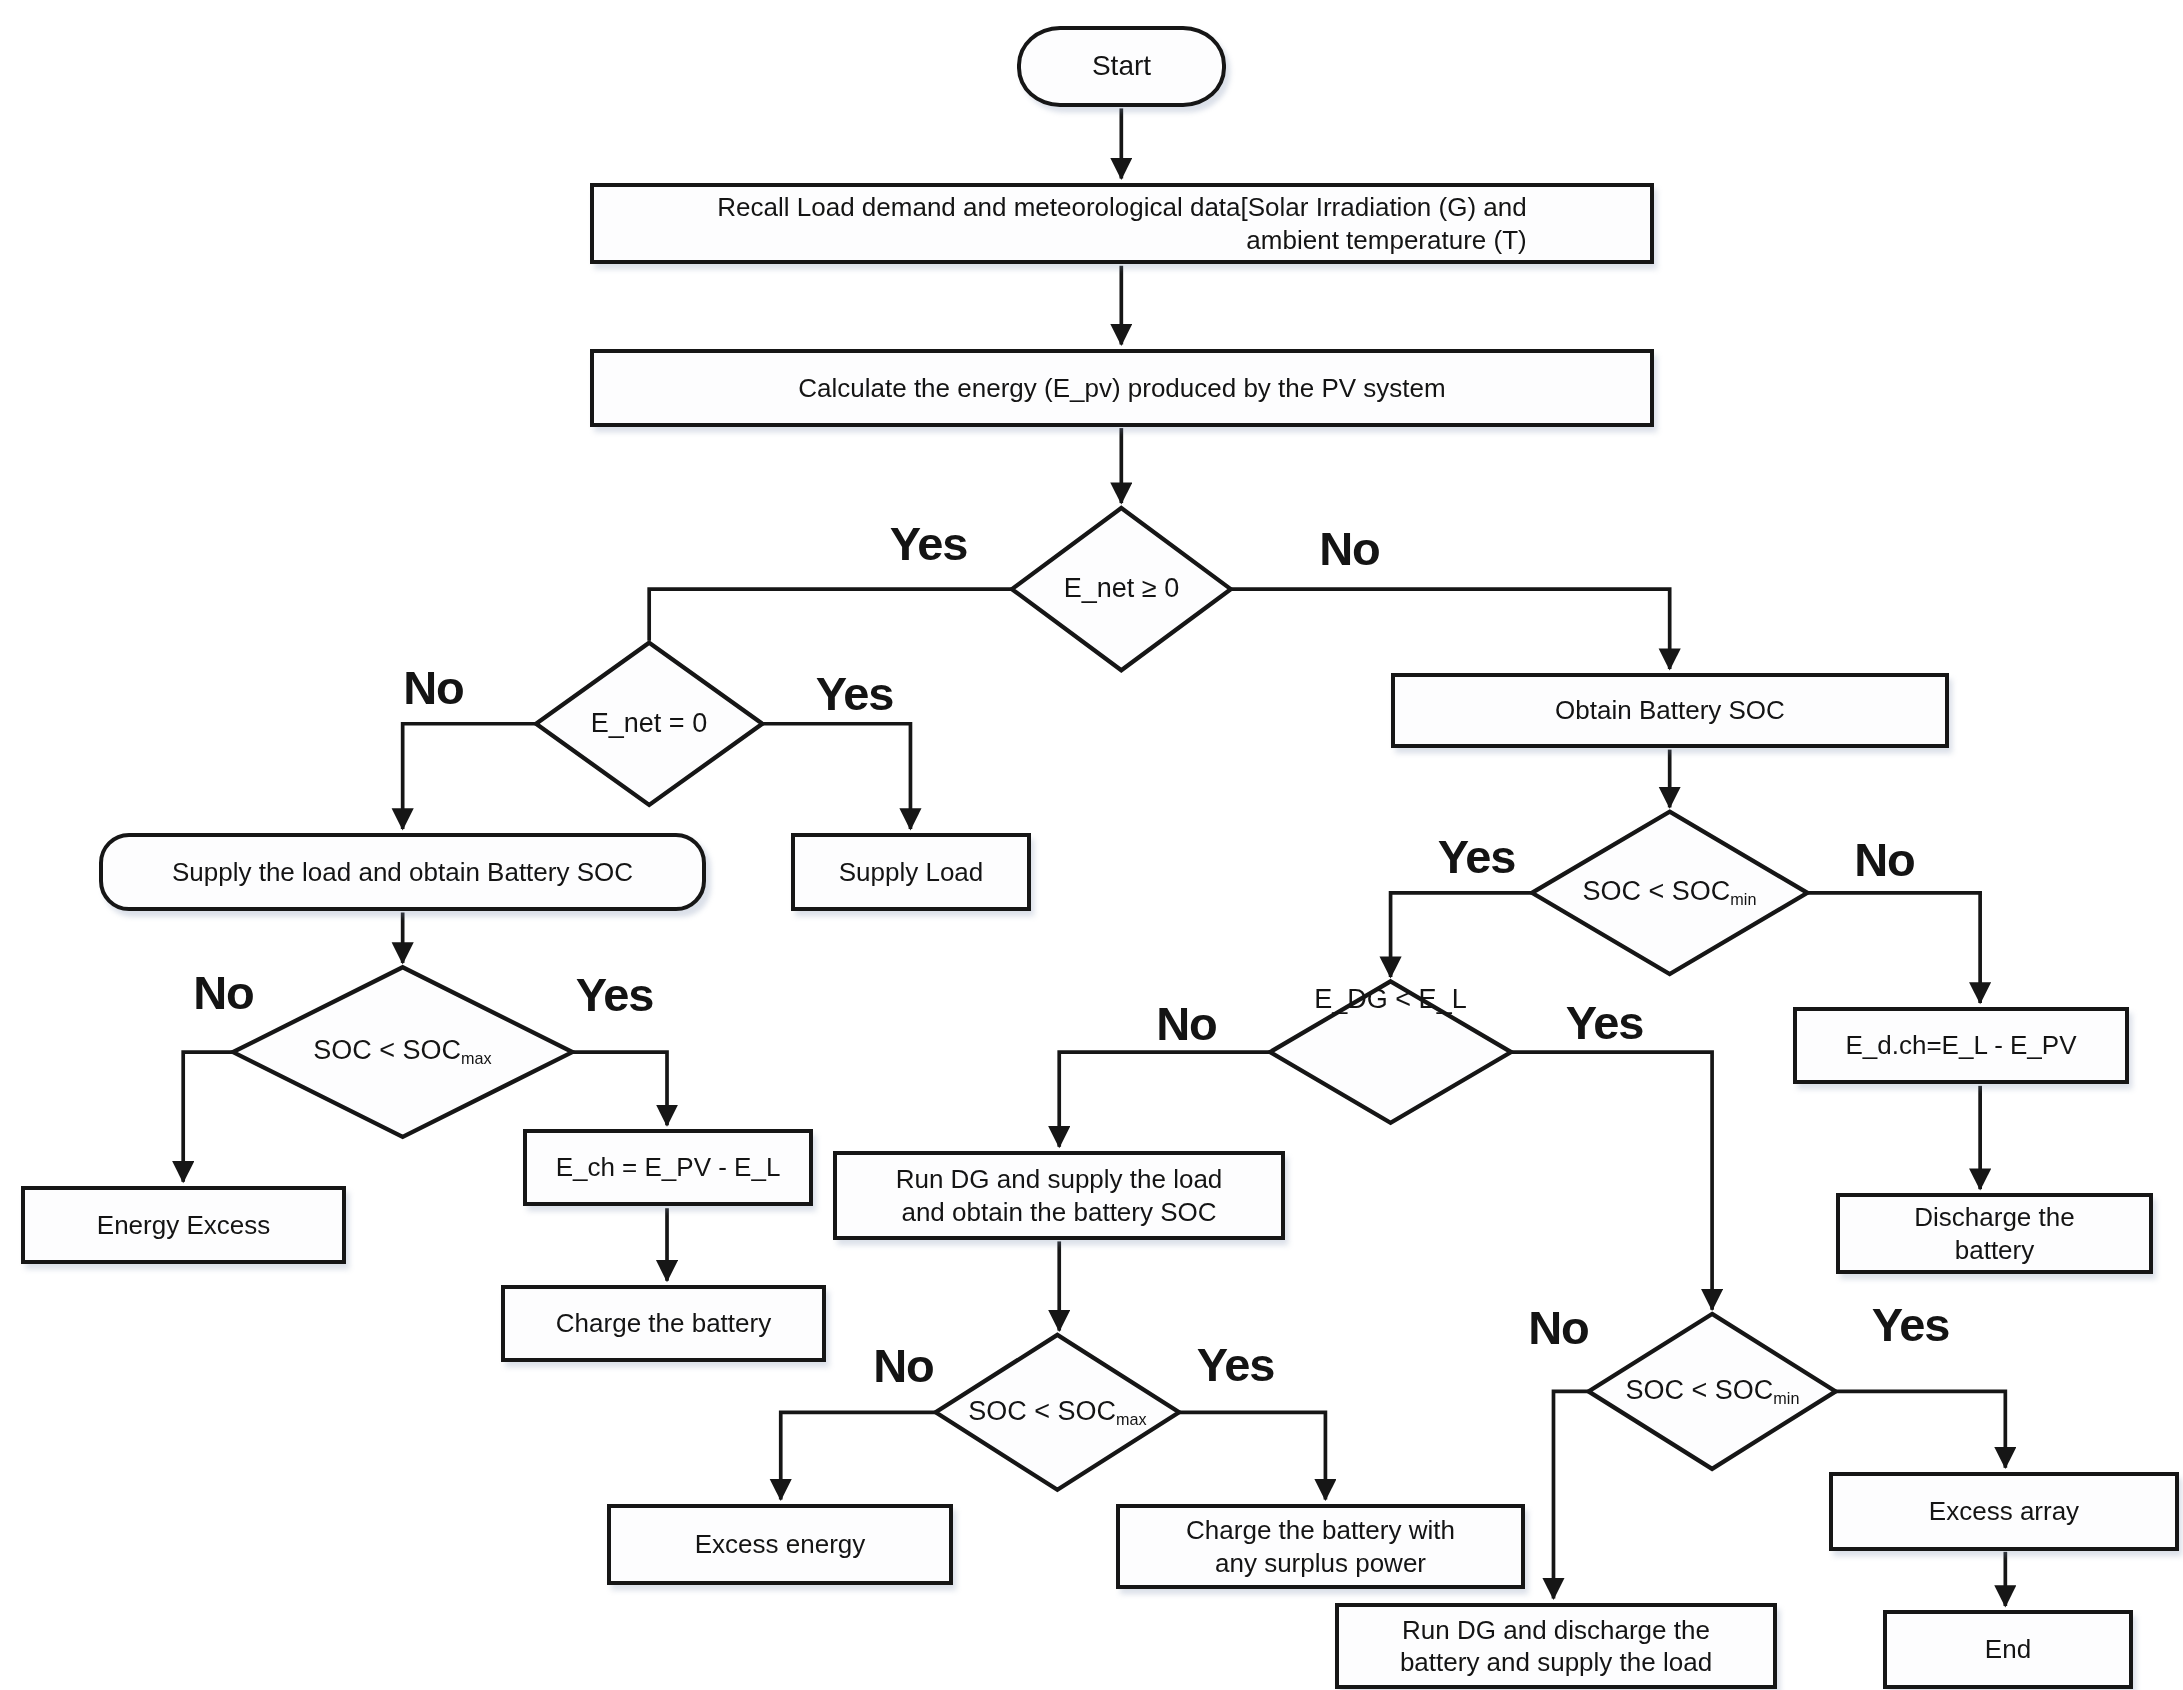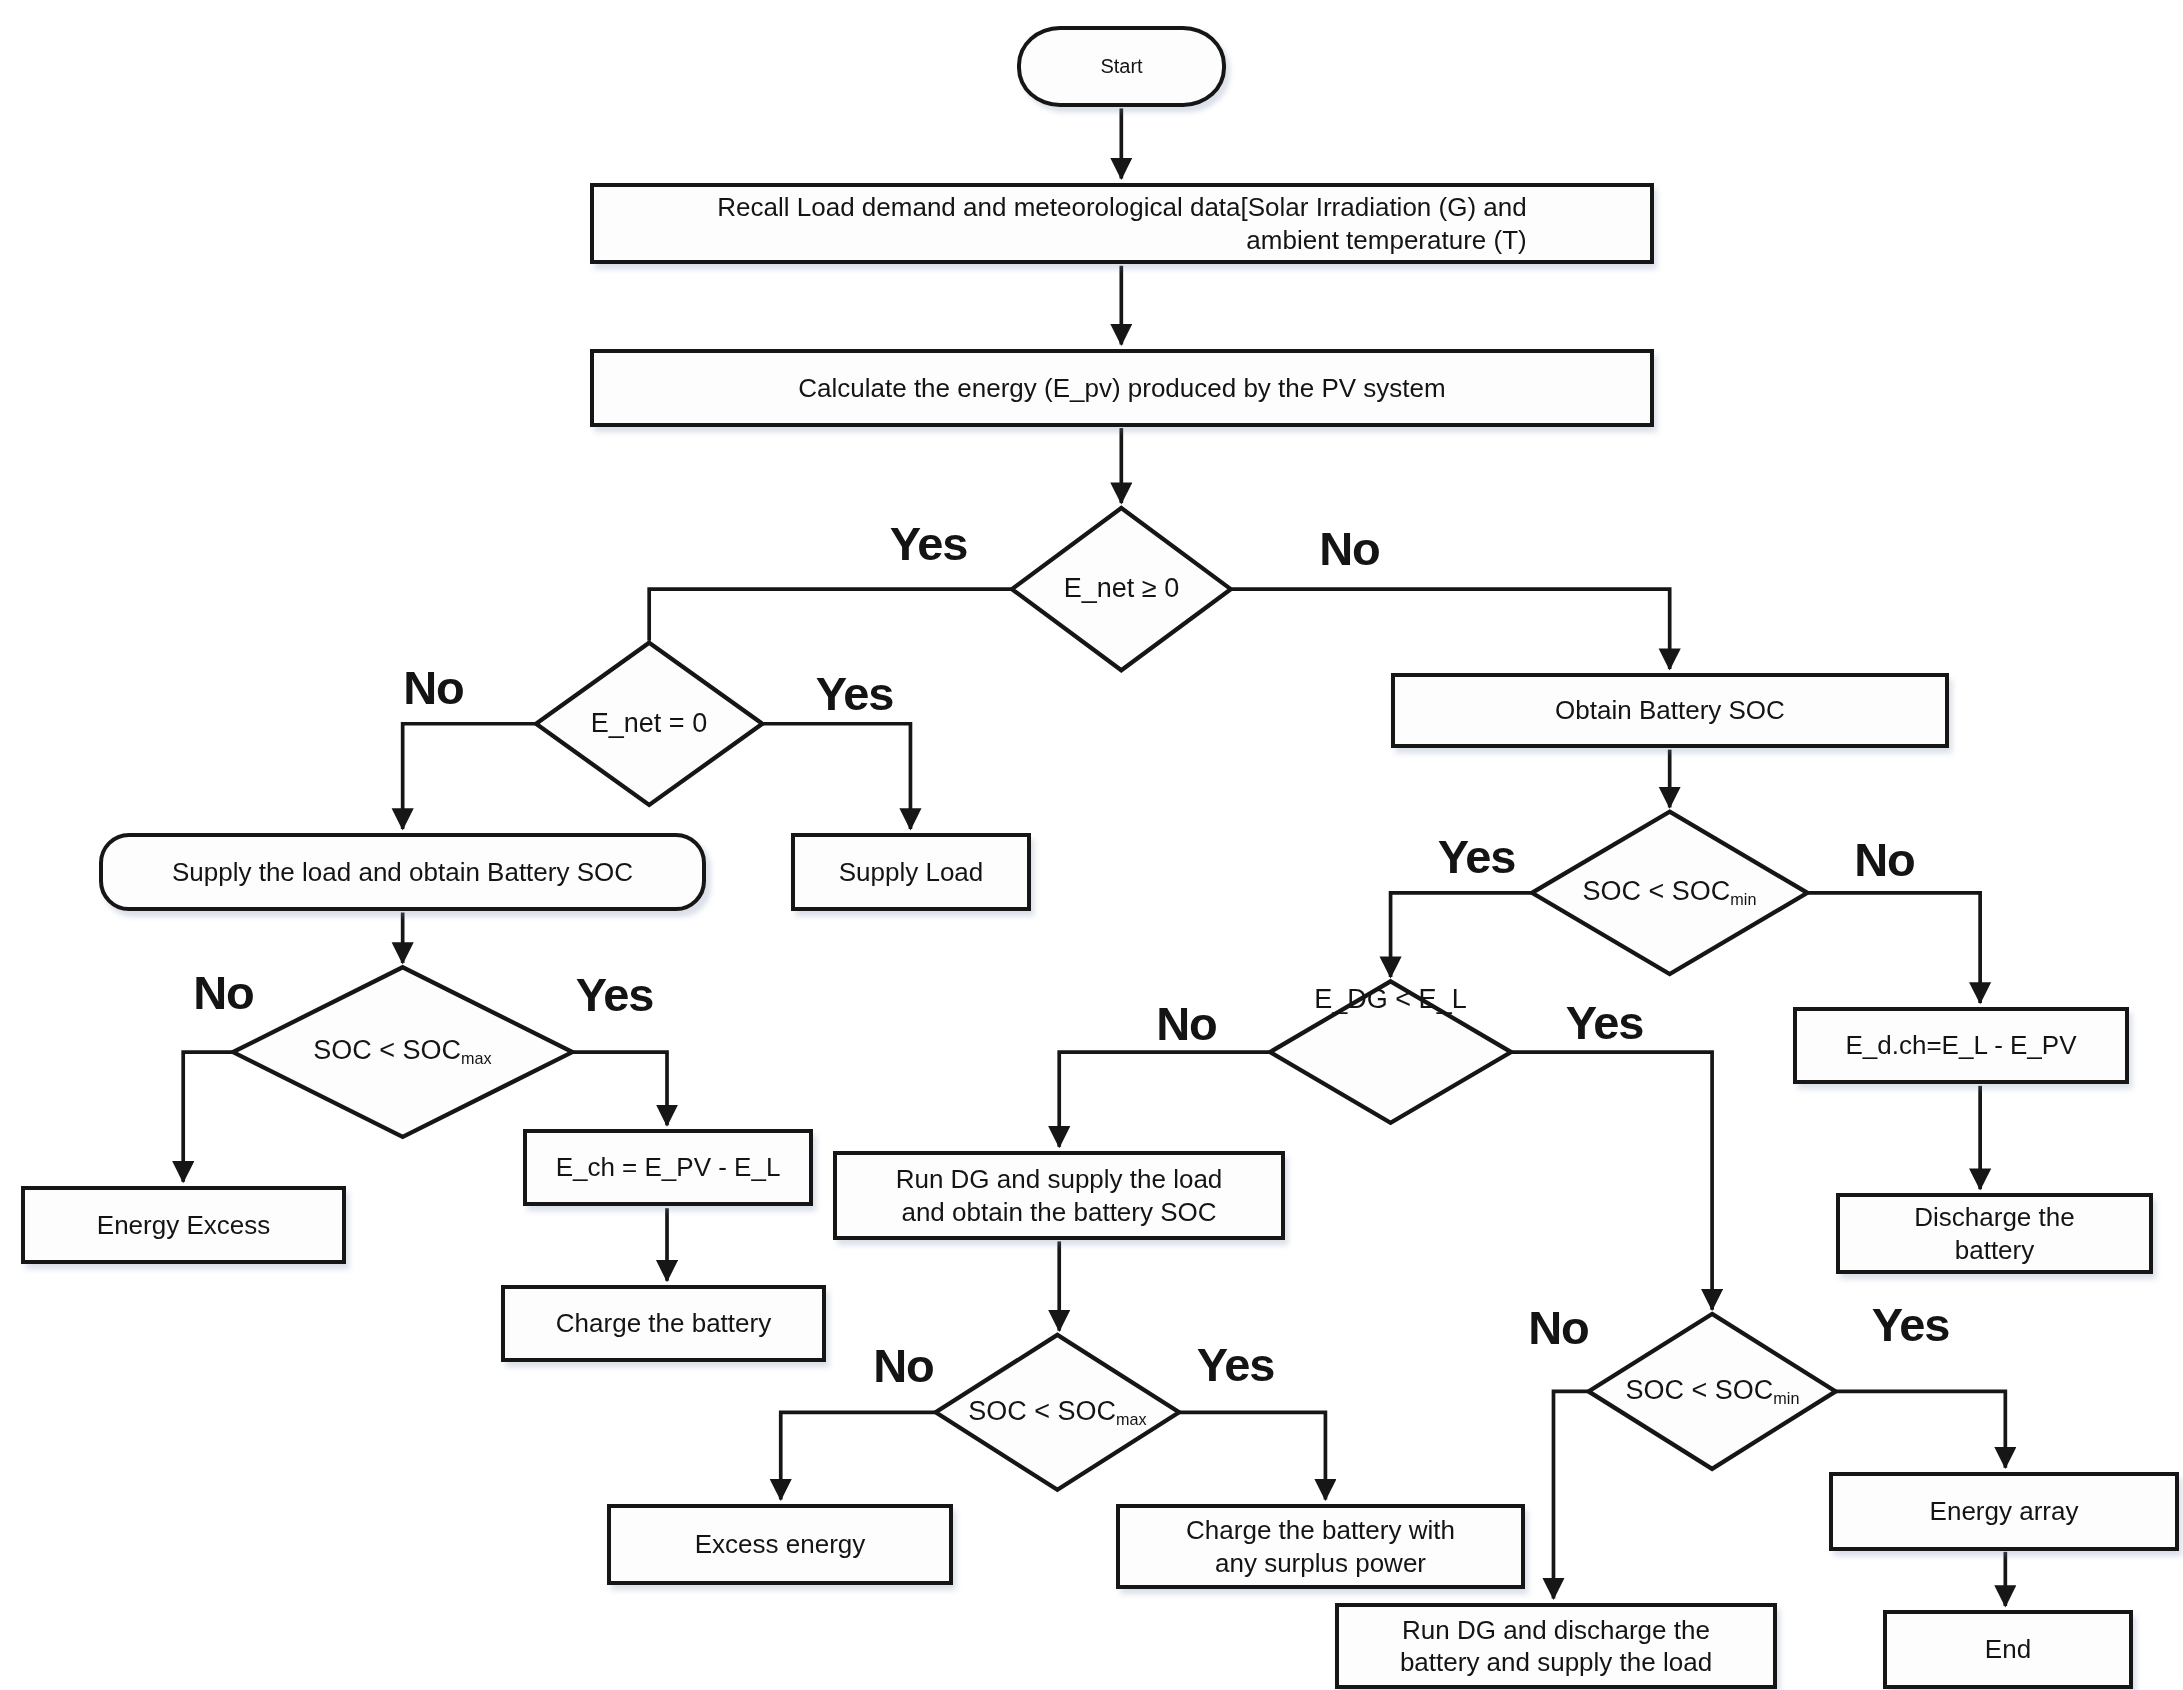--- a/index.html
+++ b/index.html
@@ -9,21 +9,21 @@
   }
   .wires{position:absolute;left:0;top:0;}
   .wire{fill:none;stroke:#161616;stroke-width:6;}
   .diamond{fill:#fdfdfe;stroke:#161616;stroke-width:7;}
   .node{
     position:absolute;box-sizing:border-box;border:4.3px solid #161616;background:#fdfdfe;
     display:flex;align-items:center;justify-content:center;text-align:center;
     font-size:26px;line-height:1.24;white-space:pre-line;padding:2.5px 8.6px;
     box-shadow:4.3px 5.5px 5.5px rgba(125,145,175,0.28);
   }
-  .terminator{border-radius:43px / 39px;font-size:20px;}
+  .terminator{border-radius:43px / 39px;font-size:28px;}
   .dlabel{
     position:absolute;display:flex;align-items:center;justify-content:center;
     font-size:27px;pointer-events:none;
   }
   .dlabel .sub{font-size:0.6em;vertical-align:-0.28em;letter-spacing:0;}
   .blabel{
     position:absolute;width:135px;text-align:center;font-size:47px;font-weight:600;
     letter-spacing:-1.2px;pointer-events:none;
   }
 </style>
@@ -83,21 +83,21 @@
 <div class="node" style="left:1793px;top:1007px;width:336px;height:77px;">E_d.ch=E_L - E_PV</div>
 <div class="node" style="left:1836px;top:1193px;width:317px;height:81px;">Discharge the
 battery</div>
 <div class="node" style="left:833px;top:1151px;width:452px;height:89px;">Run DG and supply the load
 and obtain the battery SOC</div>
 <div class="node" style="left:607px;top:1504px;width:346px;height:81px;">Excess energy</div>
 <div class="node" style="left:1116px;top:1504px;width:409px;height:85px;">Charge the battery with
 any surplus power</div>
 <div class="node" style="left:1335px;top:1603px;width:442px;height:86px;">Run DG and discharge the
 battery and supply the load</div>
-<div class="node" style="left:1829px;top:1472px;width:350px;height:79px;">Energy array</div>
+<div class="node" style="left:1829px;top:1472px;width:350px;height:79px;">Excess array</div>
 <div class="node" style="left:1883px;top:1610px;width:250px;height:79px;">End</div>
 
 <div class="dlabel" style="left:1012px;top:558px;width:219px;height:61px;">
     <span>E_net ≥ 0</span>
   </div>
 <div class="dlabel" style="left:536px;top:693px;width:226px;height:61px;">
     <span>E_net = 0</span>
   </div>
 <div class="dlabel" style="left:233px;top:1021px;width:339px;height:61px;">
     <span><span>SOC &lt; SOC</span><span class="sub">max</span></span>

